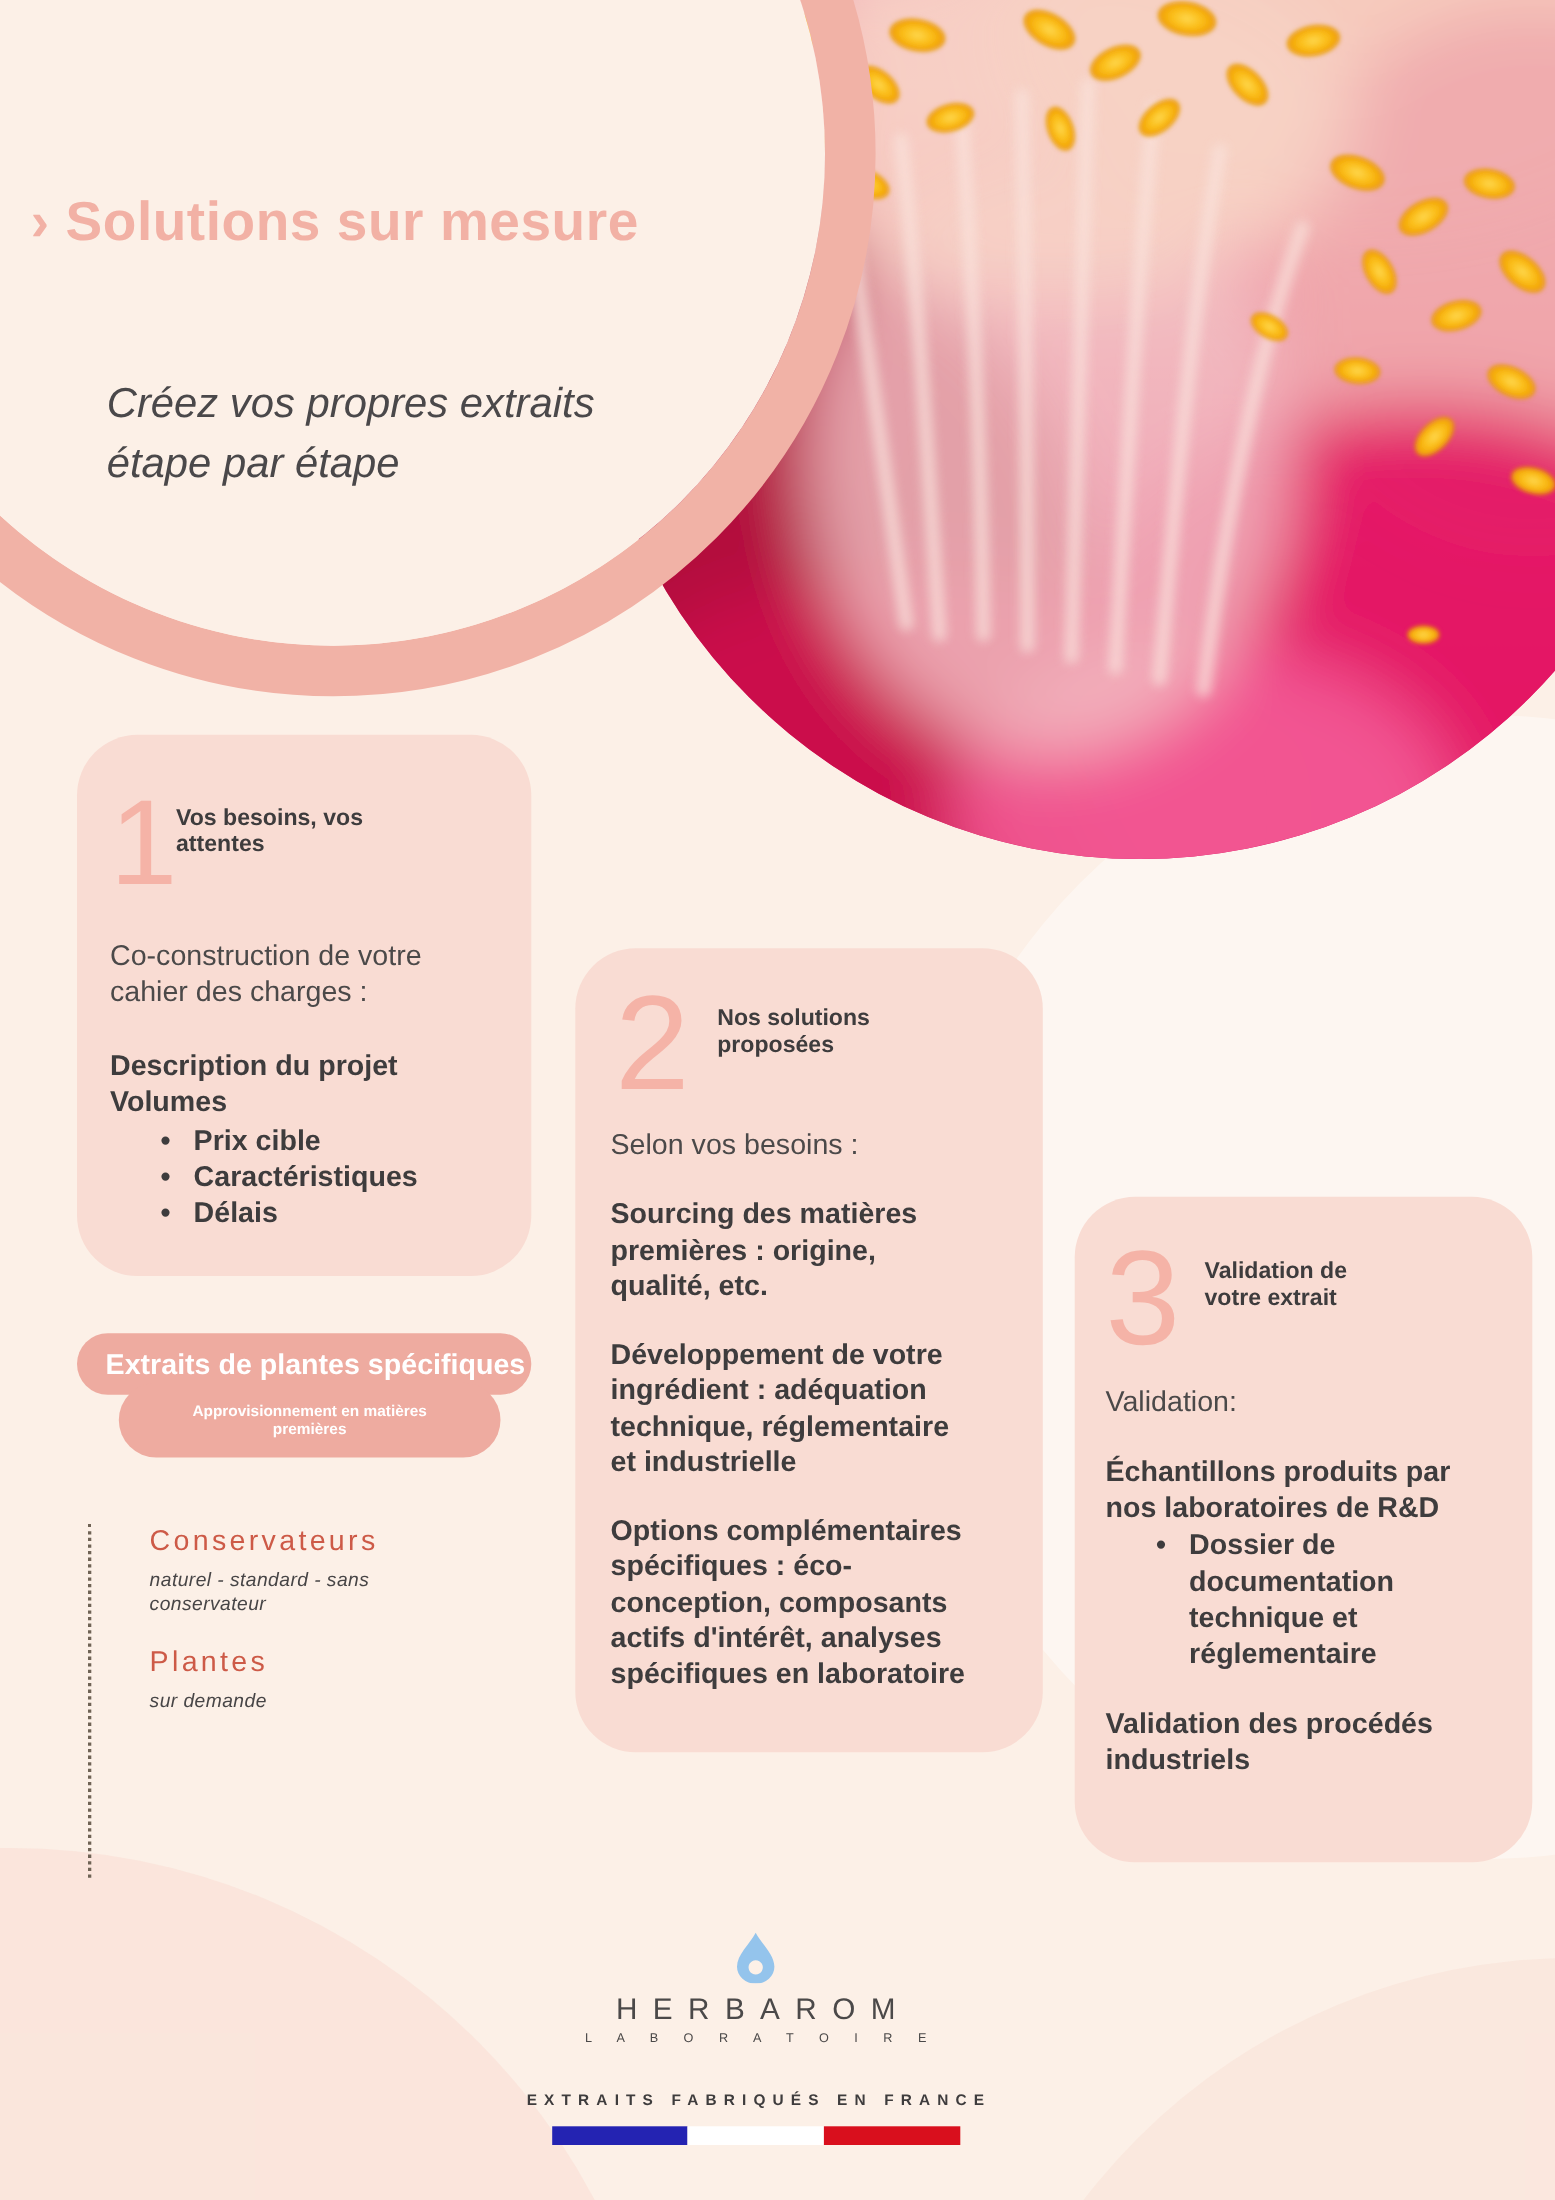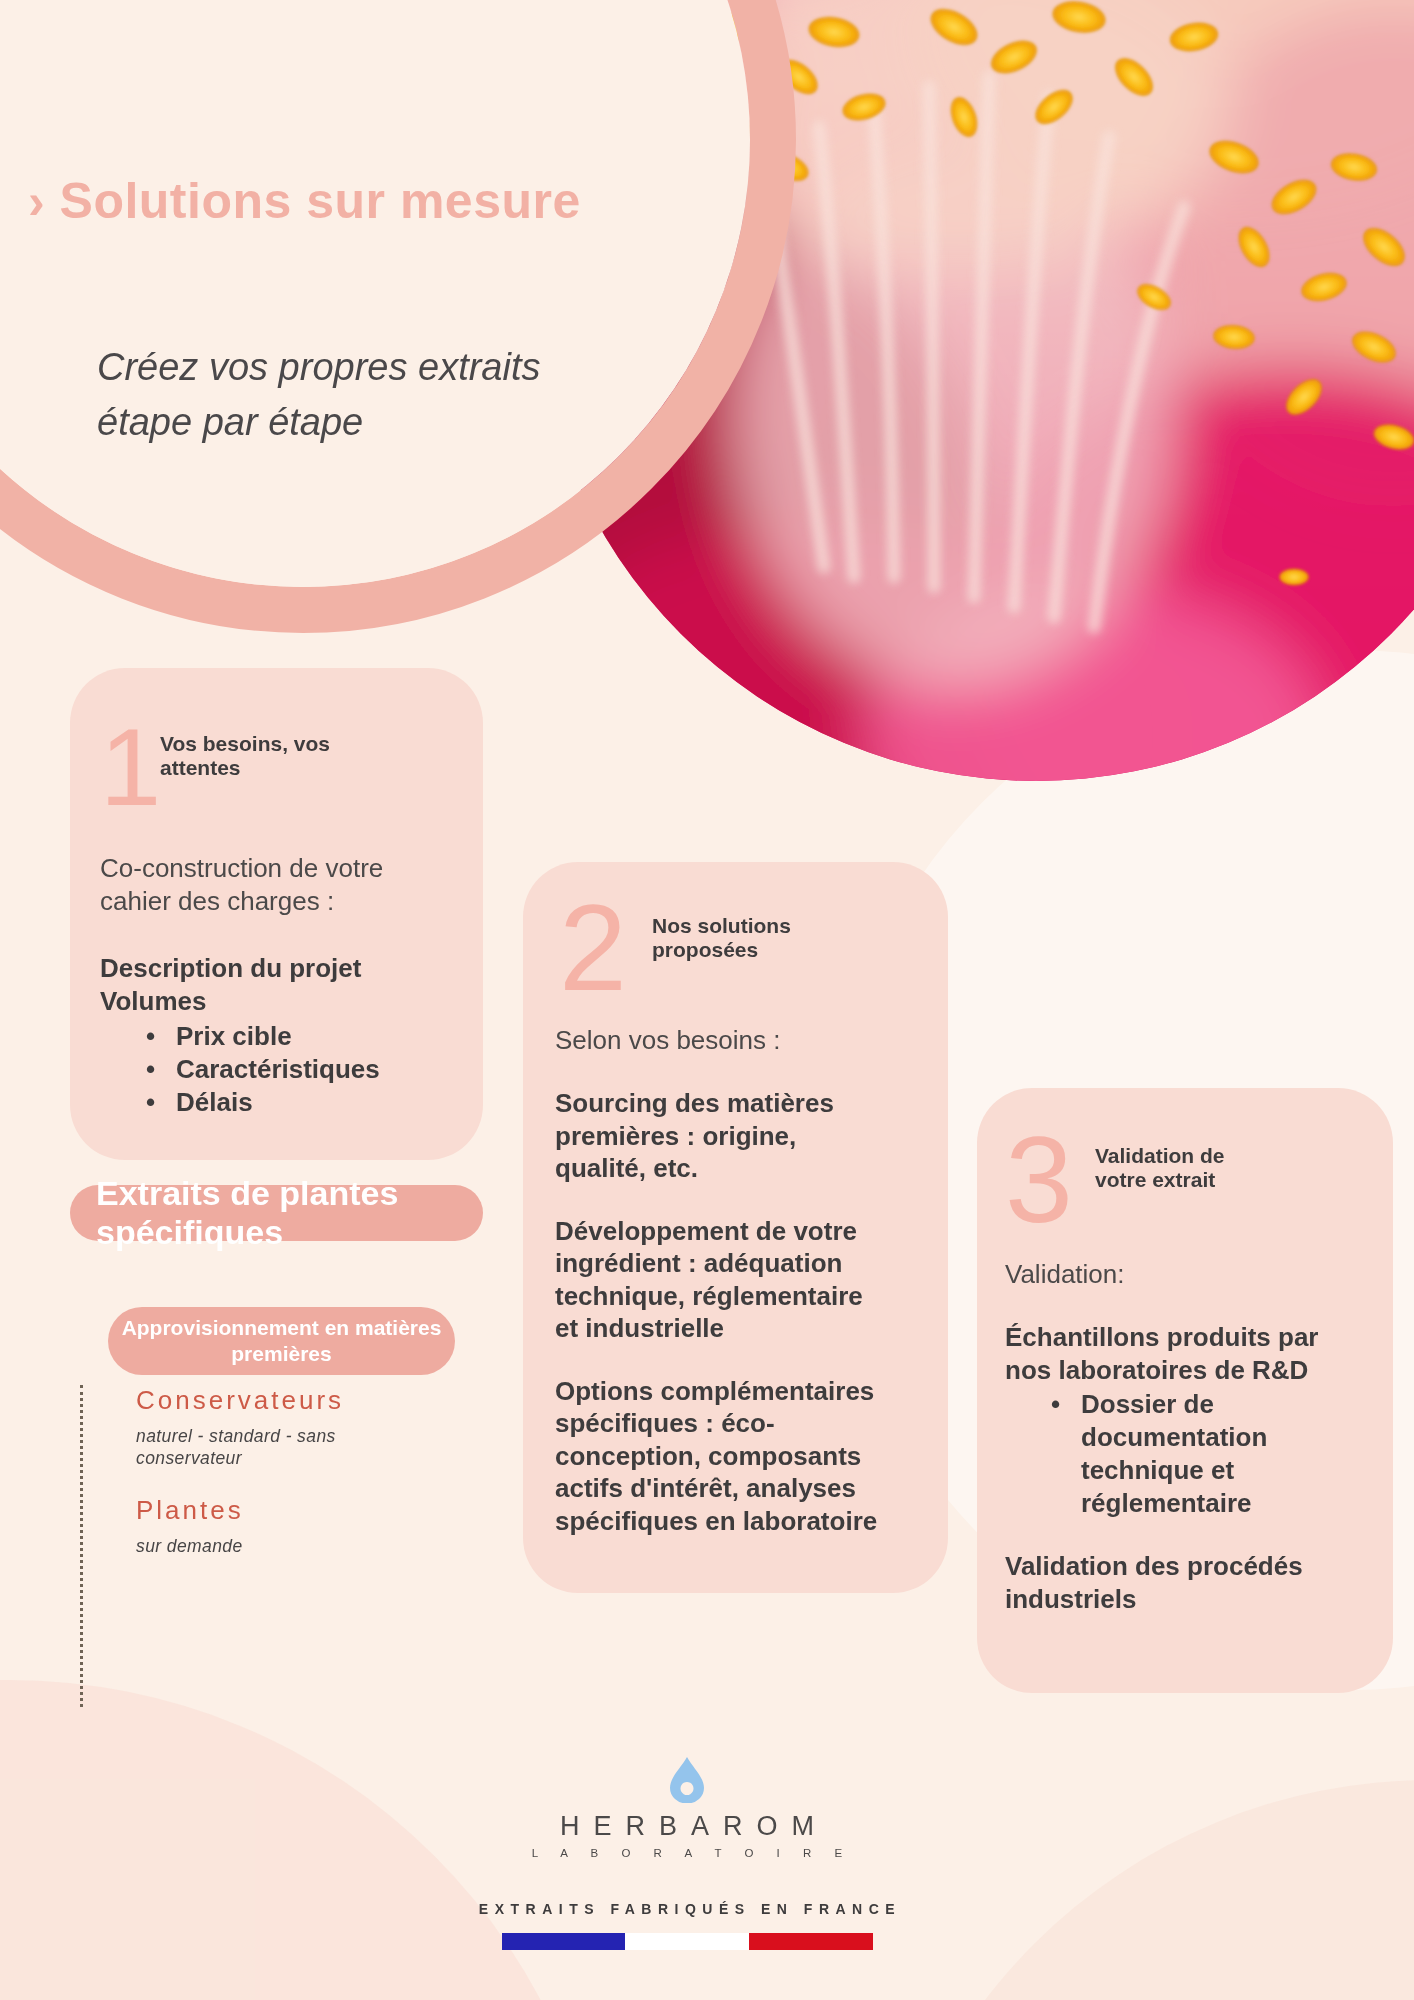--- a/index.html
+++ b/index.html
@@ -47,22 +47,22 @@
   #card-1 .bold{margin-top:34px;}
   #card-2 .intro{margin-top:26px;}
   #card-2 .bold{margin-top:30px;line-height:1.25;}
   #card-3 .intro{margin-top:28px;}
   #card-3 .bold{margin-top:30px;line-height:1.25;}
   ul.blist{list-style:none;margin:2px 0 0 46px;padding:0;}
   ul.blist li{position:relative;padding-left:30px;font-size:26px;font-weight:700;line-height:1.27;}
   ul.blist li::before{content:"•";position:absolute;left:0;top:0;}
   
   .badge{position:absolute;background:#eeaba0;color:#ffffff;font-weight:700;z-index:4;display:flex;align-items:center;box-sizing:border-box;}
-  #badge-1{left:70px;top:1185px;width:413px;height:56px;border-radius:29px;font-size:34px;padding-left:26px;}
-  #badge-2{left:108px;top:1307px;width:347px;height:68px;border-radius:34px;font-size:21px;justify-content:center;text-align:center;line-height:1.22;}
+  #badge-1{left:70px;top:1212px;width:413px;height:56px;border-radius:29px;font-size:26px;padding-left:26px;}
+  #badge-2{left:108px;top:1257px;width:347px;height:68px;border-radius:34px;font-size:14px;justify-content:center;text-align:center;line-height:1.22;}
   
   #specs{left:80px;top:1385px;z-index:4;width:420px;border-left:3px dotted #6f6355;padding-left:53px;box-sizing:border-box;min-height:322px;}
   .spec-heading{font-size:26px;font-weight:400;letter-spacing:3px;color:#cd5a47;margin:0;}
   .spec-detail{font-size:17.5px;font-style:italic;color:#474546;line-height:1.24;letter-spacing:.4px;margin:10px 0 0 0;}
   .spec-item + .spec-item{margin-top:26px;}
   
   #footer{left:387px;top:1756px;width:600px;z-index:5;display:flex;flex-direction:column;align-items:center;}
   #droplet{width:36px;height:47px;}
   #brand-name{margin-top:8px;font-size:27px;letter-spacing:14px;padding-left:14px;color:#4b4949;font-weight:500;}
   #brand-sub{margin-top:5px;font-size:11.5px;letter-spacing:10px;padding-left:10px;color:#4b4949;font-weight:400;}

